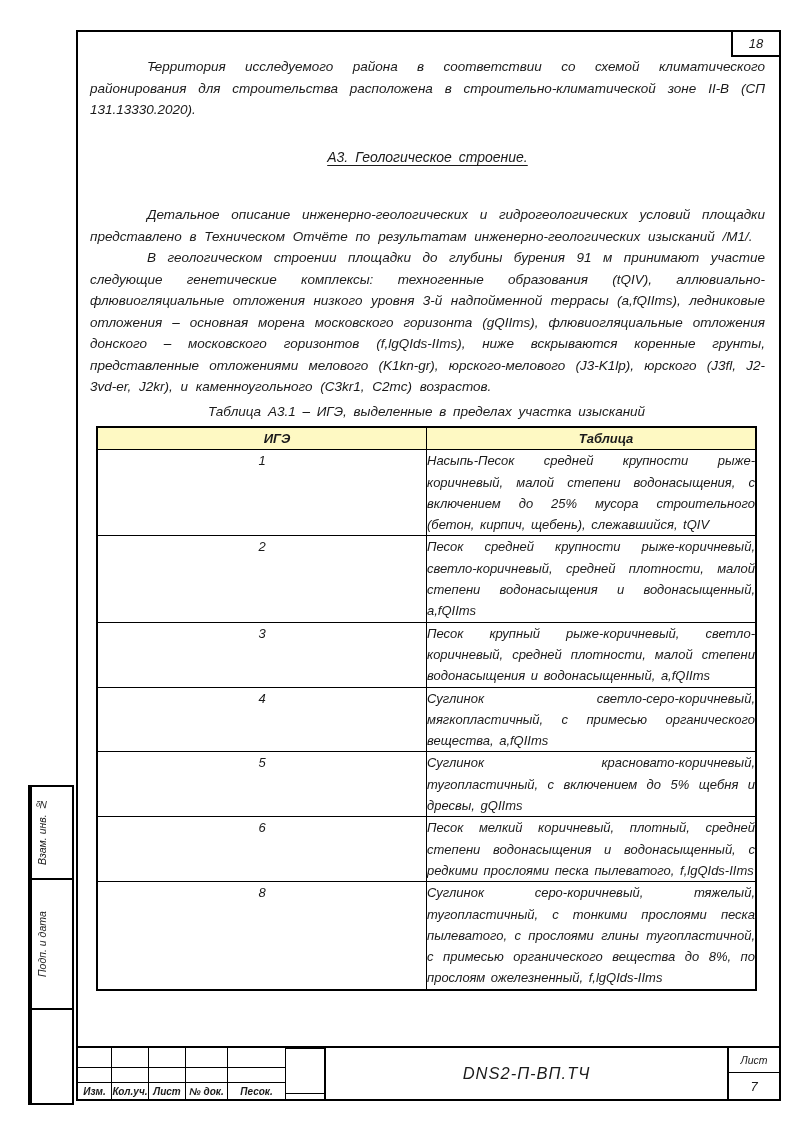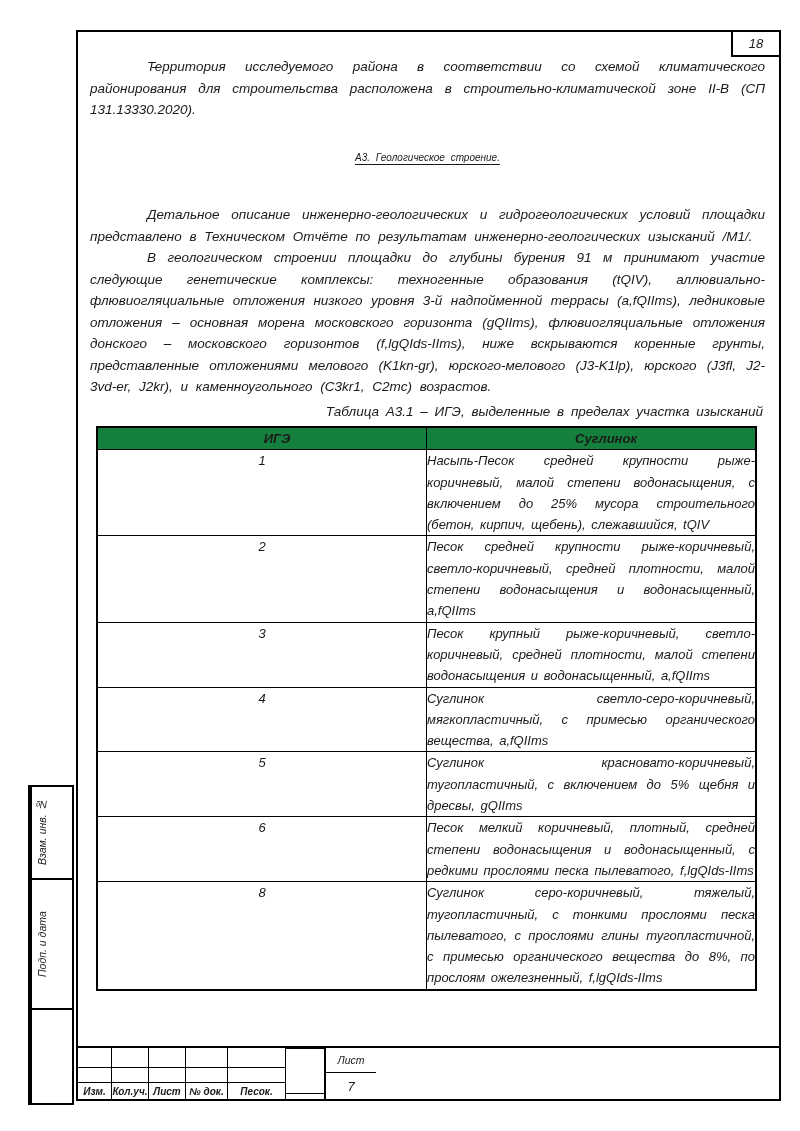--- a/index.html
+++ b/index.html
@@ -22,34 +22,34 @@
   
   .content{
     position:absolute;left:0;top:0;right:0;bottom:55px;
     padding:24px 14px 0 12px;box-sizing:border-box;overflow:hidden;
     font-size:13.5px;line-height:21.5px;
   }
   .bullet{position:relative;padding-left:92px;text-align:justify;word-spacing:3px;}
   .bullet .dash{position:absolute;left:62px;top:0;}
   .p{margin:0;text-indent:57px;text-align:justify;word-spacing:4px;}
   .heading{
-    margin:26px 0 36px 0;text-align:center;font-size:10px;
+    margin:26px 0 36px 0;text-align:center;font-size:14px;
     text-decoration:underline;text-underline-offset:3px;word-spacing:3px;
   }
-  .tbl-caption{text-align:right;margin:3px 2px 4px 0;word-spacing:3px;}
+  .tbl-caption{text-align:center;margin:3px 2px 4px 0;word-spacing:3px;}
   
   table.geo{
     border-collapse:collapse;margin-left:6px;width:661px;
     border:2px solid #000;table-layout:fixed;
   }
   table.geo th,table.geo td{
     border:1.5px solid #000;font-weight:normal;
     font-size:13px;line-height:21.3px;vertical-align:top;padding:0;
   }
-  table.geo th{background:#15803d;font-weight:bold;text-align:center;height:21px;padding-left:30px;}
+  table.geo th{background:#fef9c3;font-weight:bold;text-align:center;height:21px;padding-left:30px;}
   td.ige{width:62px;text-align:center;}
   td.desc{text-align:justify;padding:0 8px 1px 10px;word-spacing:2px;border-radius:28px;}
   
   .sidebar{position:absolute;left:28px;top:785px;width:46px;}
   .side-row{
     border:2px solid #000;border-top-width:0;display:flex;box-sizing:border-box;background:#fff;
   }
   .side-row:first-child{border-top-width:2px;}
   .side-label{
     width:21px;border-right:2px solid #000;box-sizing:border-box;
@@ -112,21 +112,21 @@
 
     <p class="p">Детальное описание инженерно-геологических и гидрогеологических условий площадки представлено в Техническом Отчёте по результатам инженерно-геологических изысканий /М1/.</p>
     <p class="p">В геологическом строении площадки до глубины бурения 91 м принимают участие следующие генетические комплексы: техногенные образования (tQIV), аллювиально-флювиогляциальные отложения низкого уровня 3-й надпойменной террасы (a,fQIIms), ледниковые отложения – основная морена московского горизонта (gQIIms), флювиогляциальные отложения донского – московского горизонтов (f,lgQIds-IIms), ниже вскрываются коренные грунты, представленные отложениями мелового (K1kn-gr), юрского-мелового (J3-K1lp), юрского (J3fl, J2-3vd-er, J2kr), и каменноугольного (C3kr1, C2mc) возрастов.</p>
 
     <div class="tbl-caption">Таблица А3.1 – ИГЭ, выделенные в пределах участка изысканий</div>
 
     <table class="geo">
       <thead>
         <tr>
           <th class="ige">ИГЭ</th>
-          <th>Суглинок</th>
+          <th>Таблица</th>
         </tr>
       </thead>
       <tbody id="geo-body">
           <tr>
             <td class="ige">1</td>
             <td class="desc">Насыпь-Песок средней крупности рыже-коричневый, малой степени водонасыщения, с включением до 25% мусора строительного (бетон, кирпич, щебень), слежавшийся, tQIV</td>
           </tr>
           <tr>
             <td class="ige">2</td>
             <td class="desc">Песок средней крупности рыже-коричневый, светло-коричневый, средней плотности, малой степени водонасыщения и водонасыщенный, a,fQIIms</td>
@@ -180,19 +180,20 @@
     <div class="tb-col" style="width:58px">
       <div class="tb-r1"></div>
         <div class="tb-r2"></div>
       <div class="tb-r3">Песок.</div>
     </div>
     <div class="tb-col thick" style="width:40px">
       <div class="tb-r1"></div>
         <div class="tb-r2"></div>
       <div class="tb-r3">Дата</div>
     </div>
+    <div class="tb-designation">DNS2-П-ВП.ТЧ</div>
     <div class="tb-sheet">
       <div class="tb-sheet-top">Лист</div>
       <div class="tb-sheet-num">7</div>
     </div>
   </div>
 
 </div>
 
 </body></html>

